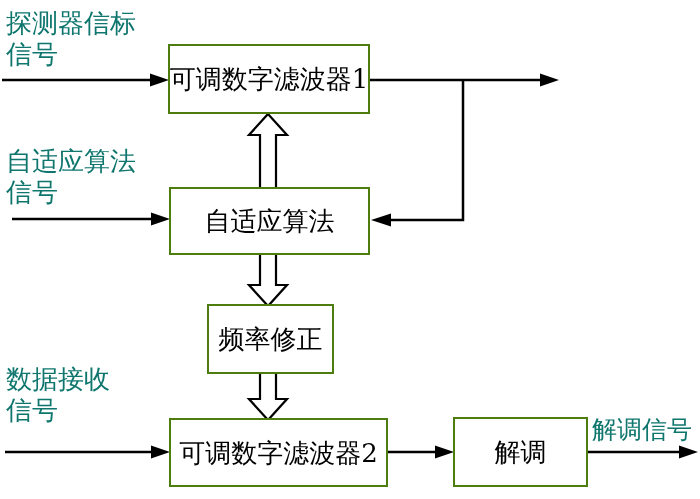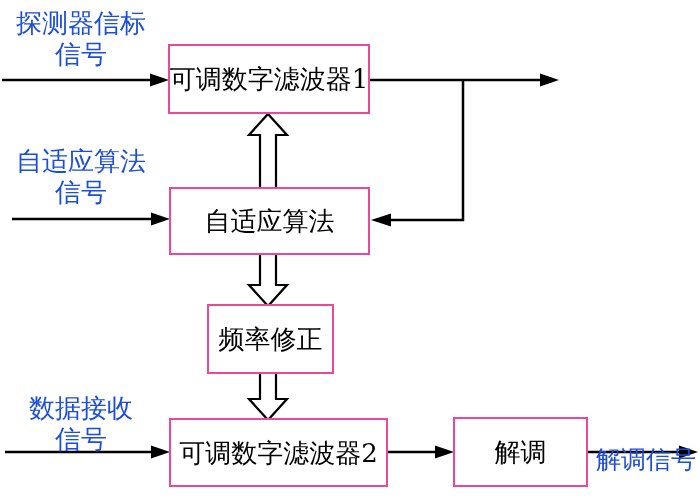--- a/index.html
+++ b/index.html
@@ -19,48 +19,47 @@
     position: absolute;
     left: 0; top: 0;
     width: 700px; height: 499px;
     z-index: 1;
   }
   .box {
     position: absolute;
     z-index: 2;
     box-sizing: border-box;
     background: #ffffff;
-    border: 2px solid #ec4899;
+    border: 2px solid #4d7c0f;
     display: flex;
     align-items: center;
     justify-content: center;
     color: #000000;
     font-size: 26px;
     white-space: nowrap;
     line-height: 1;
   }
   #box-filter1  { left: 168px; top: 44px;  width: 202px; height: 70px; }
   #box-adaptive { left: 169px; top: 187px; width: 201px; height: 68px; }
   #box-freq     { left: 207px; top: 304px; width: 127px; height: 70px; }
   #box-filter2  { left: 169px; top: 418px; width: 219px; height: 69px; }
   #box-demod    { left: 453px; top: 417px; width: 135px; height: 70px; }
 
   .sig-label {
     position: absolute;
     z-index: 2;
-    color: #1d4ed8;
+    color: #0f766e;
     font-size: 26px;
     line-height: 31px;
-    text-align: center;
     white-space: nowrap;
   }
   #label-beacon    { left: 6px;   top: 8px;   width: 150px; }
   #label-reference { left: 6px;   top: 146px; width: 150px; }
-  #label-data      { left: 6px;   top: 393px; width: 150px; }
-  #label-output    { left: 592px; top: 414px; width: 108px; font-size: 25px; margin-top: 30px; }
+  #label-data      { left: 6px;   top: 364px; width: 150px; }
+  #label-output    { left: 592px; top: 414px; width: 108px; font-size: 25px; }
 
   .stroke-line { stroke: #000000; stroke-width: 2.5; fill: none; }
   .solid-head  { fill: #000000; stroke: none; }
   .hollow-arrow { fill: #ffffff; stroke: #000000; stroke-width: 2.2; stroke-linejoin: miter; }
 </style>
 </head>
 <body>
 
 <div id="canvas">
 

